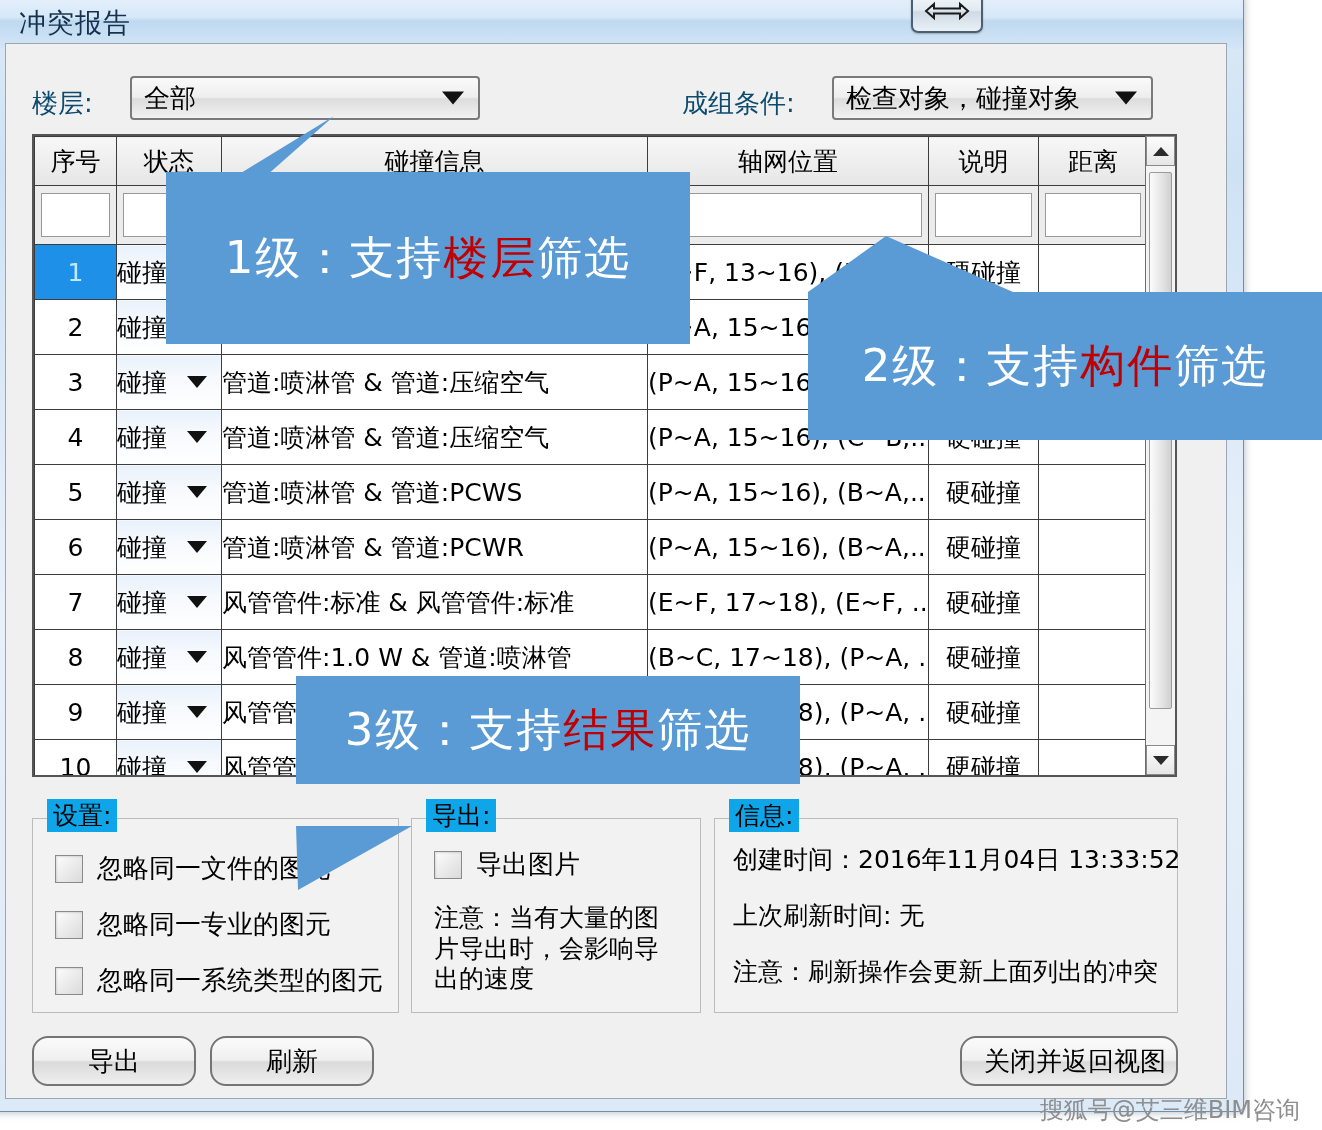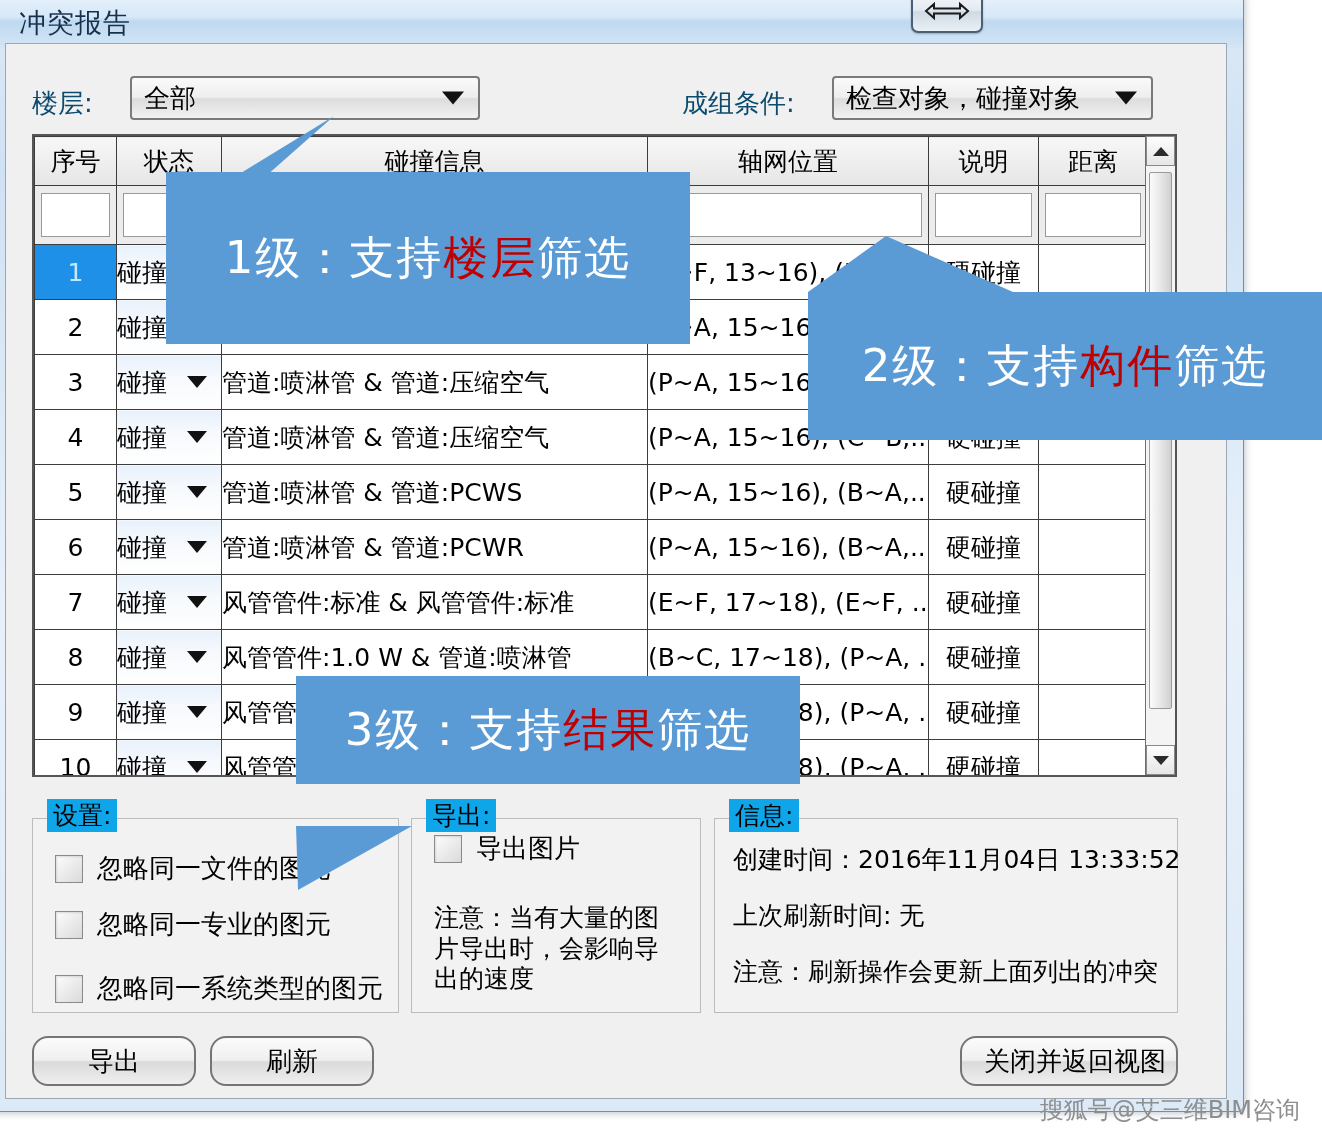--- a/index.html
+++ b/index.html
@@ -343,29 +343,29 @@
         <div class="gtitle">设置:</div>
 
         <div class="chk-row" style="left:22px;top:32px;">
           <span class="chk"></span>
           <span class="chk-lab">忽略同一文件的图元</span>
         </div>
         <div class="chk-row" style="left:22px;top:88px;">
           <span class="chk"></span>
           <span class="chk-lab">忽略同一专业的图元</span>
         </div>
-        <div class="chk-row" style="left:22px;top:152px;">
+        <div class="chk-row" style="left:22px;top:144px;">
           <span class="chk"></span>
           <span class="chk-lab">忽略同一系统类型的图元</span>
         </div>
       </div>
 
       <div class="gbox" style="left:405px;top:774px;width:290px;height:195px;">
         <div class="gtitle">导出:</div>
-        <div class="chk-row" style="left:22px;top:12px;">
+        <div class="chk-row" style="left:22px;top:28px;">
           <span class="chk"></span>
           <span class="chk-lab">导出图片</span>
         </div>
         <div class="note" style="left:22px;top:84px;width:248px;">注意：当有大量的图片导出时，会影响导出的速度</div>
       </div>
 
       <div class="gbox" style="left:708px;top:774px;width:464px;height:195px;">
         <div class="gtitle">信息:</div>
         <div class="note" style="left:18px;top:26px;white-space:nowrap;">
           <span>创建时间：</span><span>2016年11月04日 13:33:52</span>

